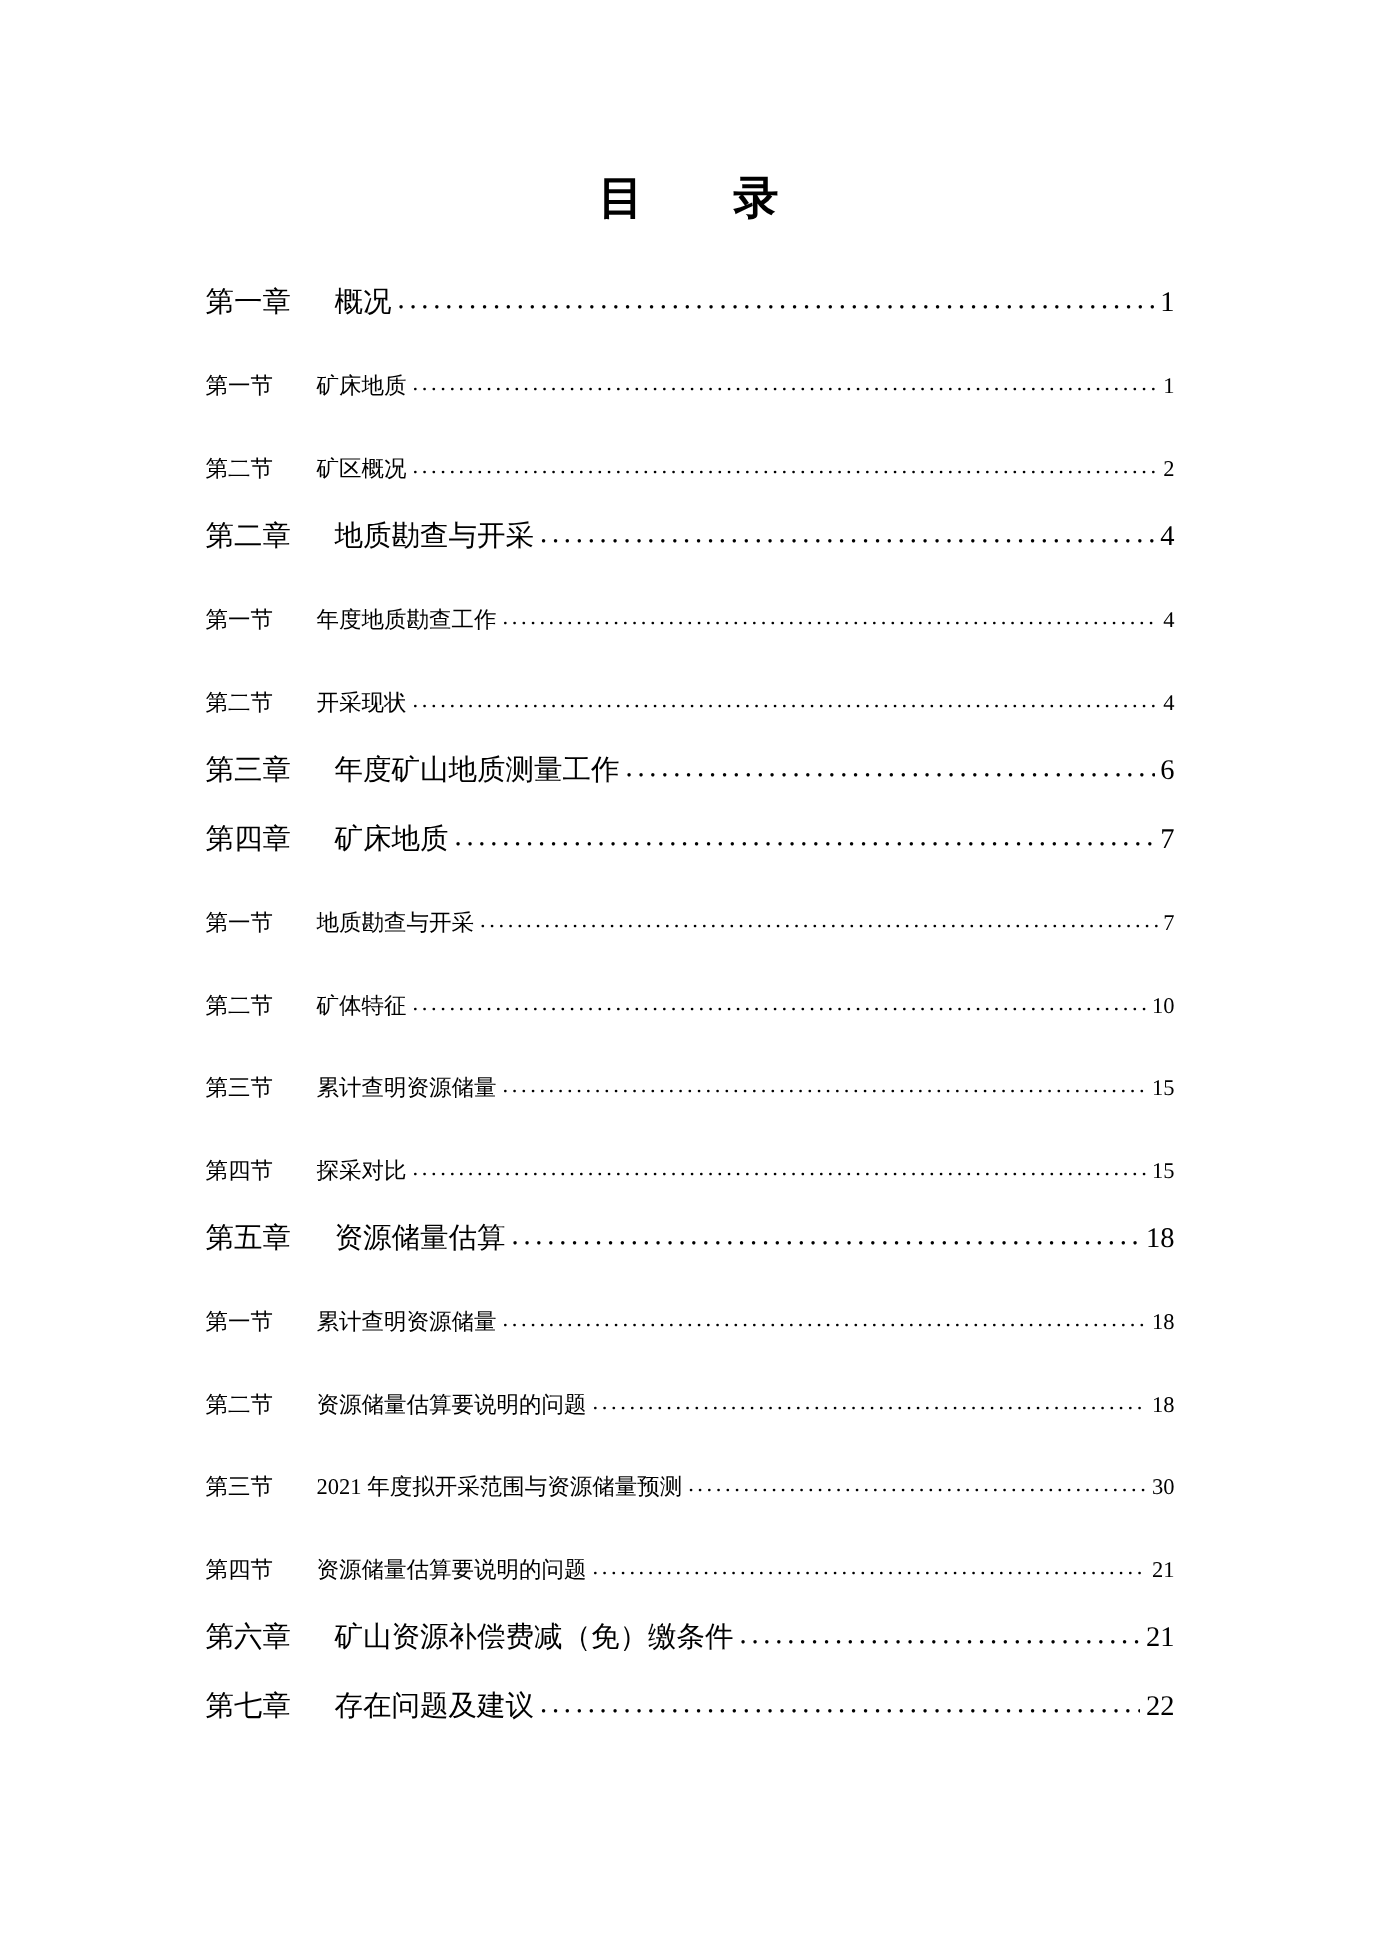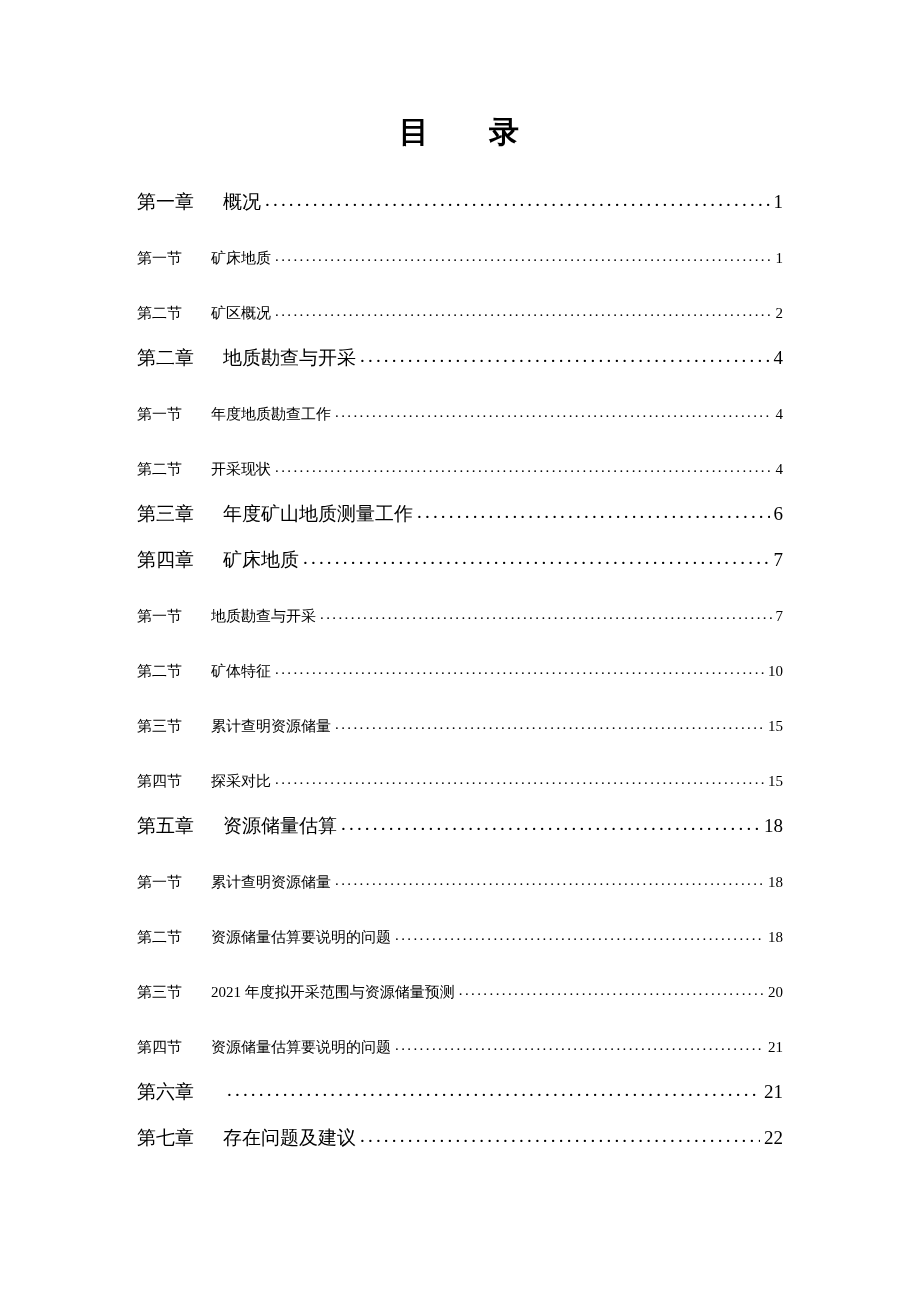--- a/index.html
+++ b/index.html
@@ -194,30 +194,31 @@
       <div class="toc-row lvl2">
         <span class="label-num">第二节</span>
         <span class="label-text">资源储量估算要说明的问题</span>
         <span class="dots">..........................................................................................</span>
         <span class="pageno">18</span>
       </div>
       <div class="toc-row lvl2">
         <span class="label-num">第三节</span>
         <span class="label-text">2021 年度拟开采范围与资源储量预测</span>
         <span class="dots">..........................................................................................</span>
-        <span class="pageno">20</span>
+        <span class="pageno">30</span>
       </div>
       <div class="toc-row lvl2">
         <span class="label-num">第四节</span>
         <span class="label-text">资源储量估算要说明的问题</span>
         <span class="dots">..........................................................................................</span>
         <span class="pageno">21</span>
       </div>
       <div class="toc-row lvl1">
         <span class="label-num">第六章</span>
+        <span class="label-text">矿山资源补偿费减（免）缴条件</span>
         <span class="dots">..........................................................................................</span>
         <span class="pageno">21</span>
       </div>
       <div class="toc-row lvl1">
         <span class="label-num">第七章</span>
         <span class="label-text">存在问题及建议</span>
         <span class="dots">..........................................................................................</span>
         <span class="pageno">22</span>
       </div>
     </div>

